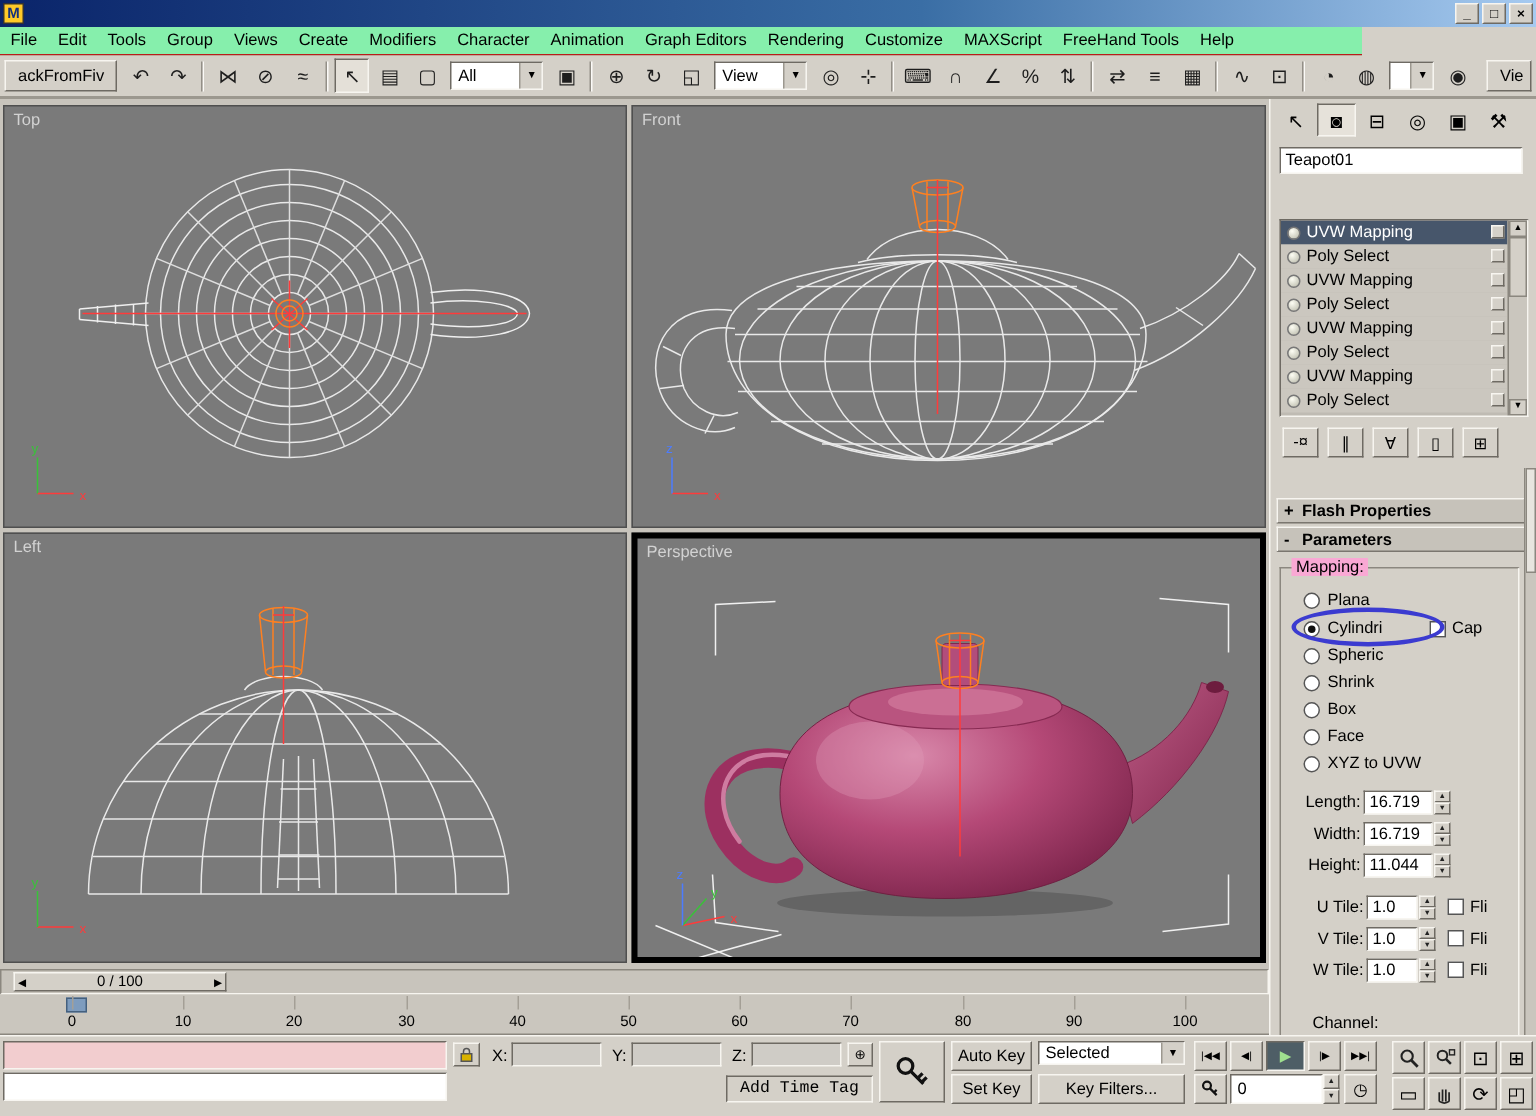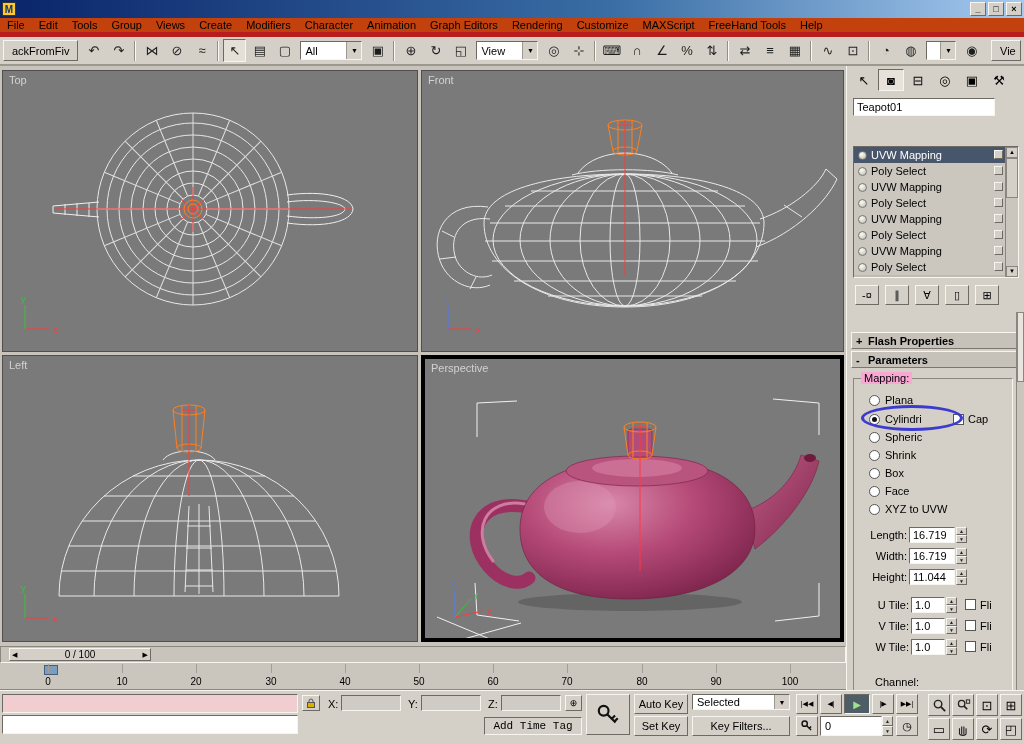--- a/index.html
+++ b/index.html
@@ -9,21 +9,21 @@
   .raised{background:#d4d0c8;border:1px solid;border-color:#f7f5f0 #6e6a63 #6e6a63 #f7f5f0}
   .sunken{background:#d4d0c8;border:1px solid;border-color:#6e6a63 #f7f5f0 #f7f5f0 #6e6a63}
   .white{background:#fff;border:1px solid;border-color:#6e6a63 #f7f5f0 #f7f5f0 #6e6a63}
   
   #titlebar{left:0;top:0;width:1024px;height:18px;background:linear-gradient(90deg,#0a246a,#3a6ea5 60%,#a6caf0);display:flex;align-items:center;padding:0 2px}
   #titlebar .ttl{color:#fff;font-weight:bold;margin-left:4px;white-space:nowrap}
   .appicon{width:14px;height:14px;background:#ffca28;border:1px solid #333;color:#16327c;font-weight:bold;font-size:10px;display:flex;align-items:center;justify-content:center}
   .winbtn{width:16px;height:14px;margin-left:2px;font-size:9px;display:flex;align-items:center;justify-content:center;font-weight:bold}
   #titlebar .spacer{flex:1}
   
-  #menubar{left:0;top:18px;width:1024px;height:19px;display:flex;align-items:center;background:#c2410c;border-bottom:5px solid #b91c1c}
+  #menubar{left:0;top:18px;width:908px;height:19px;display:flex;align-items:center;background:#86efac;border-bottom:1px solid #b91c1c}
   .menuitem{padding:2px 7px;white-space:nowrap}
   
   #toolbar{left:0;top:37px;width:1024px;height:29px;background:#d4d0c8;border-bottom:2px solid #9c988f;display:flex;align-items:center;overflow:hidden}
   .tbtn{min-width:23px;height:23px;display:flex;align-items:center;justify-content:center;font-size:13px;color:#1d1d1d;margin:0 1px;background:#d4d0c8;border:1px solid #d4d0c8}
   .tbtn.pressed{border-color:#6e6a63 #f7f5f0 #f7f5f0 #6e6a63;background:#e4e0d8}
   .sep{width:2px;height:20px;border-left:1px solid #938f87;border-right:1px solid #fbfaf7;margin:0 3px}
   .combo{height:19px;background:#fff;border:1px solid;border-color:#6e6a63 #f7f5f0 #f7f5f0 #6e6a63;display:flex;align-items:center;margin:0 3px}
   .combo .val{padding:0 4px;flex:1;white-space:nowrap;overflow:hidden}
   .combo .drop{width:15px;height:100%;background:#d4d0c8;border-left:1px solid #9c988f;display:flex;align-items:center;justify-content:center;font-size:7px}
   .lefttab{height:21px;padding:0 8px;display:flex;align-items:center;background:#d4d0c8;border:1px solid;border-color:#f7f5f0 #6e6a63 #6e6a63 #f7f5f0;margin:0 3px;white-space:nowrap;overflow:hidden;max-width:92px}
@@ -380,21 +380,21 @@
   <div class="ptab" style="left:85px;top:3px">
       <span>◎</span>
     </div>
   <div class="ptab" style="left:112px;top:3px">
       <span>▣</span>
     </div>
   <div class="ptab" style="left:139px;top:3px">
       <span>⚒</span>
     </div>
 
-  <div class="pfield" style="left:6px;top:32px;width:142px;height:18px">Teapot01</div>
+  <div class="pfield" style="left:6px;top:32px;width:162px;height:18px">Teapot01</div>
 
 
   <div class="sunken" style="position:absolute;left:6px;top:80px;width:166px;height:132px;background:#bfbbb3;overflow:hidden">
     <div style="margin-right:13px">
       <div class="stackrow sel">
           <span class="bulb"></span>
           <span>UVW Mapping</span>
           <span class="sqr"></span>
         </div>
       <div class="stackrow">

